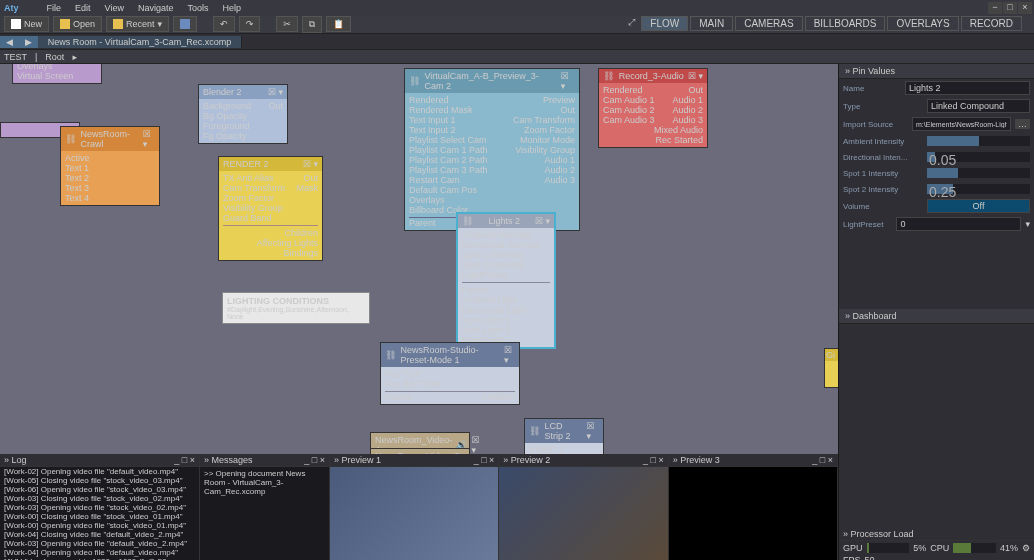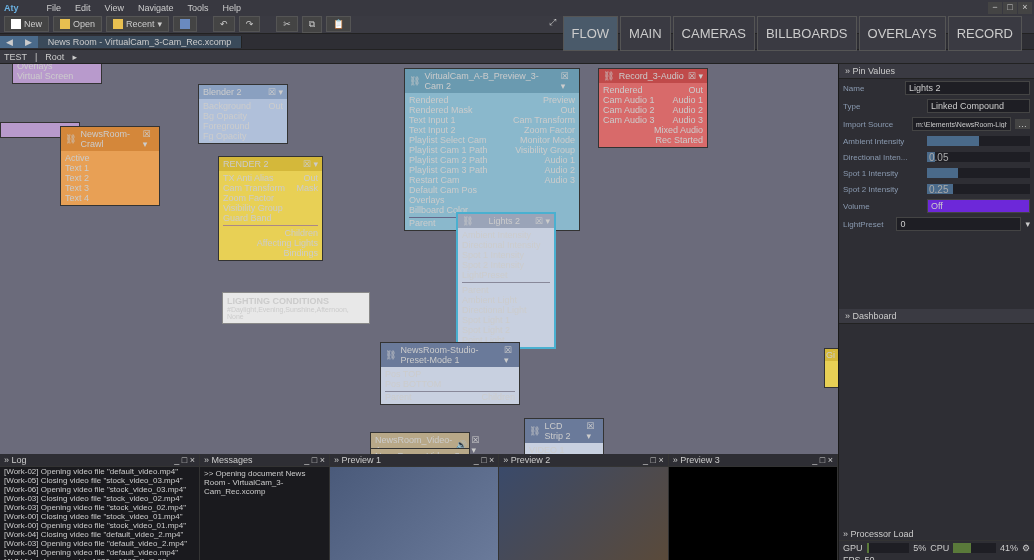--- a/index.html
+++ b/index.html
@@ -17,21 +17,21 @@
 .tab-nav-row{height:14px;background:#3a3a42;display:flex;align-items:center;gap:8px;padding:0 4px;border-bottom:1px solid #222}
 .main-area{position:relative;height:390px;display:flex}
 .canvas{flex:1;background:#6b6b7b;position:relative;overflow:hidden}
 .right-panel{width:196px;background:#2e2e34;border-left:1px solid #1a1a1a;display:flex;flex-direction:column}
 .panel-hdr{background:#3a3a42;padding:2px 6px;border-bottom:1px solid #222;display:flex;align-items:center}
 .prop-row{display:flex;align-items:center;padding:2px 4px;gap:4px;min-height:16px}
 .prop-lbl{width:80px;color:#8a9ab0;font-size:8px}
 .prop-val{flex:1;background:#1e1e24;border:1px solid #444;padding:1px 3px;height:14px}
 .slider-track{flex:1;height:10px;background:#1e1e24;position:relative}
 .slider-fill{position:absolute;height:100%;background:#4a6a8a}
-.slider-val{position:absolute;left:2px;top:0;font-size:10px;color:#aaa}
+.slider-val{position:absolute;left:2px;top:0;font-size:14px;color:#aaa}
 .bottom-area{height:106px;display:flex;background:#1a1a1e}
 .log-panel{width:200px;background:#1a1a1e;border-right:1px solid #333;display:flex;flex-direction:column}
 .msg-panel{width:130px;background:#1a1a1e;border-right:1px solid #333}
 .preview-panel{flex:1;background:#0a0a0a;border-right:1px solid #333;display:flex;flex-direction:column}
 .panel-title{background:#2e2e34;padding:1px 4px;border-bottom:1px solid #333;font-size:8px;display:flex;justify-content:space-between}
 .log-line{padding:0 4px;font-size:8px;white-space:nowrap;overflow:hidden}
 .proc-panel{width:196px;background:#2e2e34;border-left:1px solid #1a1a1a}
 .meter{height:10px;background:#1e1e24;margin:2px 4px;position:relative}
 .meter-fill{height:100%;background:#5a7a3a}
 
@@ -44,21 +44,21 @@
 .n-yellow .node-hdr{background:#d4b83a}.n-yellow{background:#e8d055;color:#222}
 .n-cyan .node-hdr{background:#6a9ab0}.n-cyan{background:#8ab8cc;color:#222}
 .n-red .node-hdr{background:#c04a4a}.n-red{background:#d86a6a;color:#222}
 .n-light .node-hdr{background:#9aa4b8}.n-light{background:#c8d0e0;color:#222}
 .n-tan .node-hdr{background:#b8a888}.n-tan{background:#d8ccb0;color:#222}
 .n-white{background:#e8e8e8;color:#222;padding:3px 4px;border:1px solid #888}
 .preview-img{flex:1;background:linear-gradient(135deg,#3a4a6a 0%,#5a6a8a 50%,#2a3a5a 100%);position:relative}
 .preview-img.p1{background:linear-gradient(135deg,#4a5a7a,#6a7a9a)}
 .preview-img.p2{background:linear-gradient(135deg,#3a4a6a,#5a4a3a)}
 .sec-tabs{position:absolute;right:200px;top:18px;display:flex;gap:2px}
-.sec-tab{padding:9px 8px;background:#3a3a42;border:1px solid #555;font-size:13px;cursor:pointer}
+.sec-tab{padding:1px 8px;background:#3a3a42;border:1px solid #555;font-size:10px;cursor:pointer}
 .sec-tab.active{background:#4a5a6a}
 .win-ctrl{position:absolute;right:2px;top:2px;display:flex;gap:1px}
 .win-btn{width:14px;height:12px;background:#444;text-align:center;cursor:pointer}
 </style>
 </head>
 <body>
 
 <div class="menubar">
  <span class="logo">Aty</span>
  <span class="mi">File</span>
@@ -426,21 +426,21 @@
       </div>
   <div class="prop-row">
         <span class="prop-lbl">Spot 2 Intensity</span>
         <div class="slider-track">
           <div class="slider-fill" style="width:25%"></div>
           <span class="slider-val">0.25</span>
         </div>
       </div>
   <div class="prop-row">
         <span class="prop-lbl">Volume</span>
-        <span class="prop-val" style="width:30px;background:#6d28d9">Off</span>
+        <span class="prop-val" style="width:30px;text-align:center;background:#0c4a6e">Off</span>
       </div>
   <div class="prop-row">
         <span class="prop-lbl">LightPreset</span>
         <input class="prop-val" value="0" style="">
         <span>▾</span>
       </div>
 
   <div style="flex:1"></div>
   <div class="panel-hdr"><span>»</span>&nbsp;<span>Dashboard</span></div>
   <div style="height:130px"></div>

